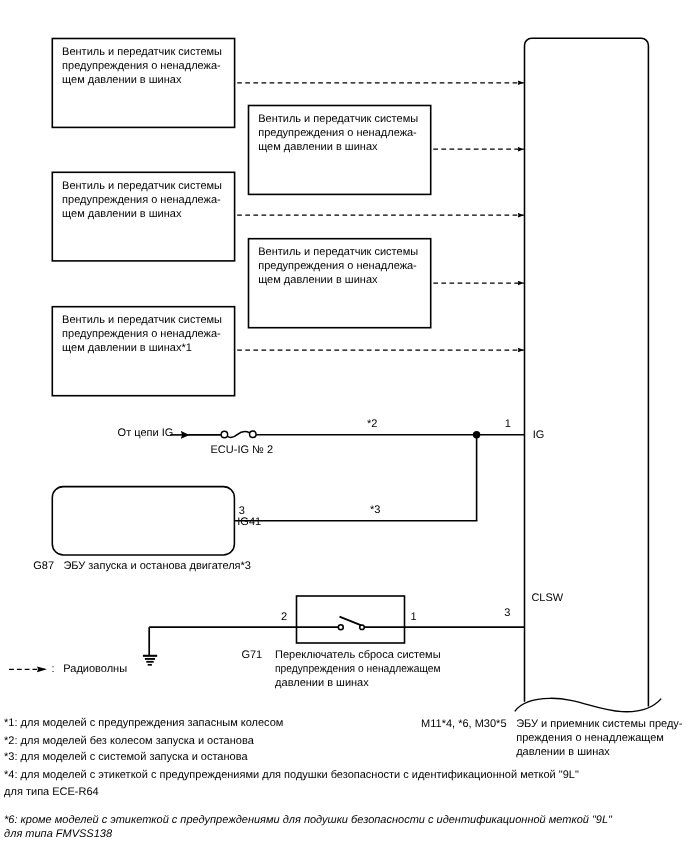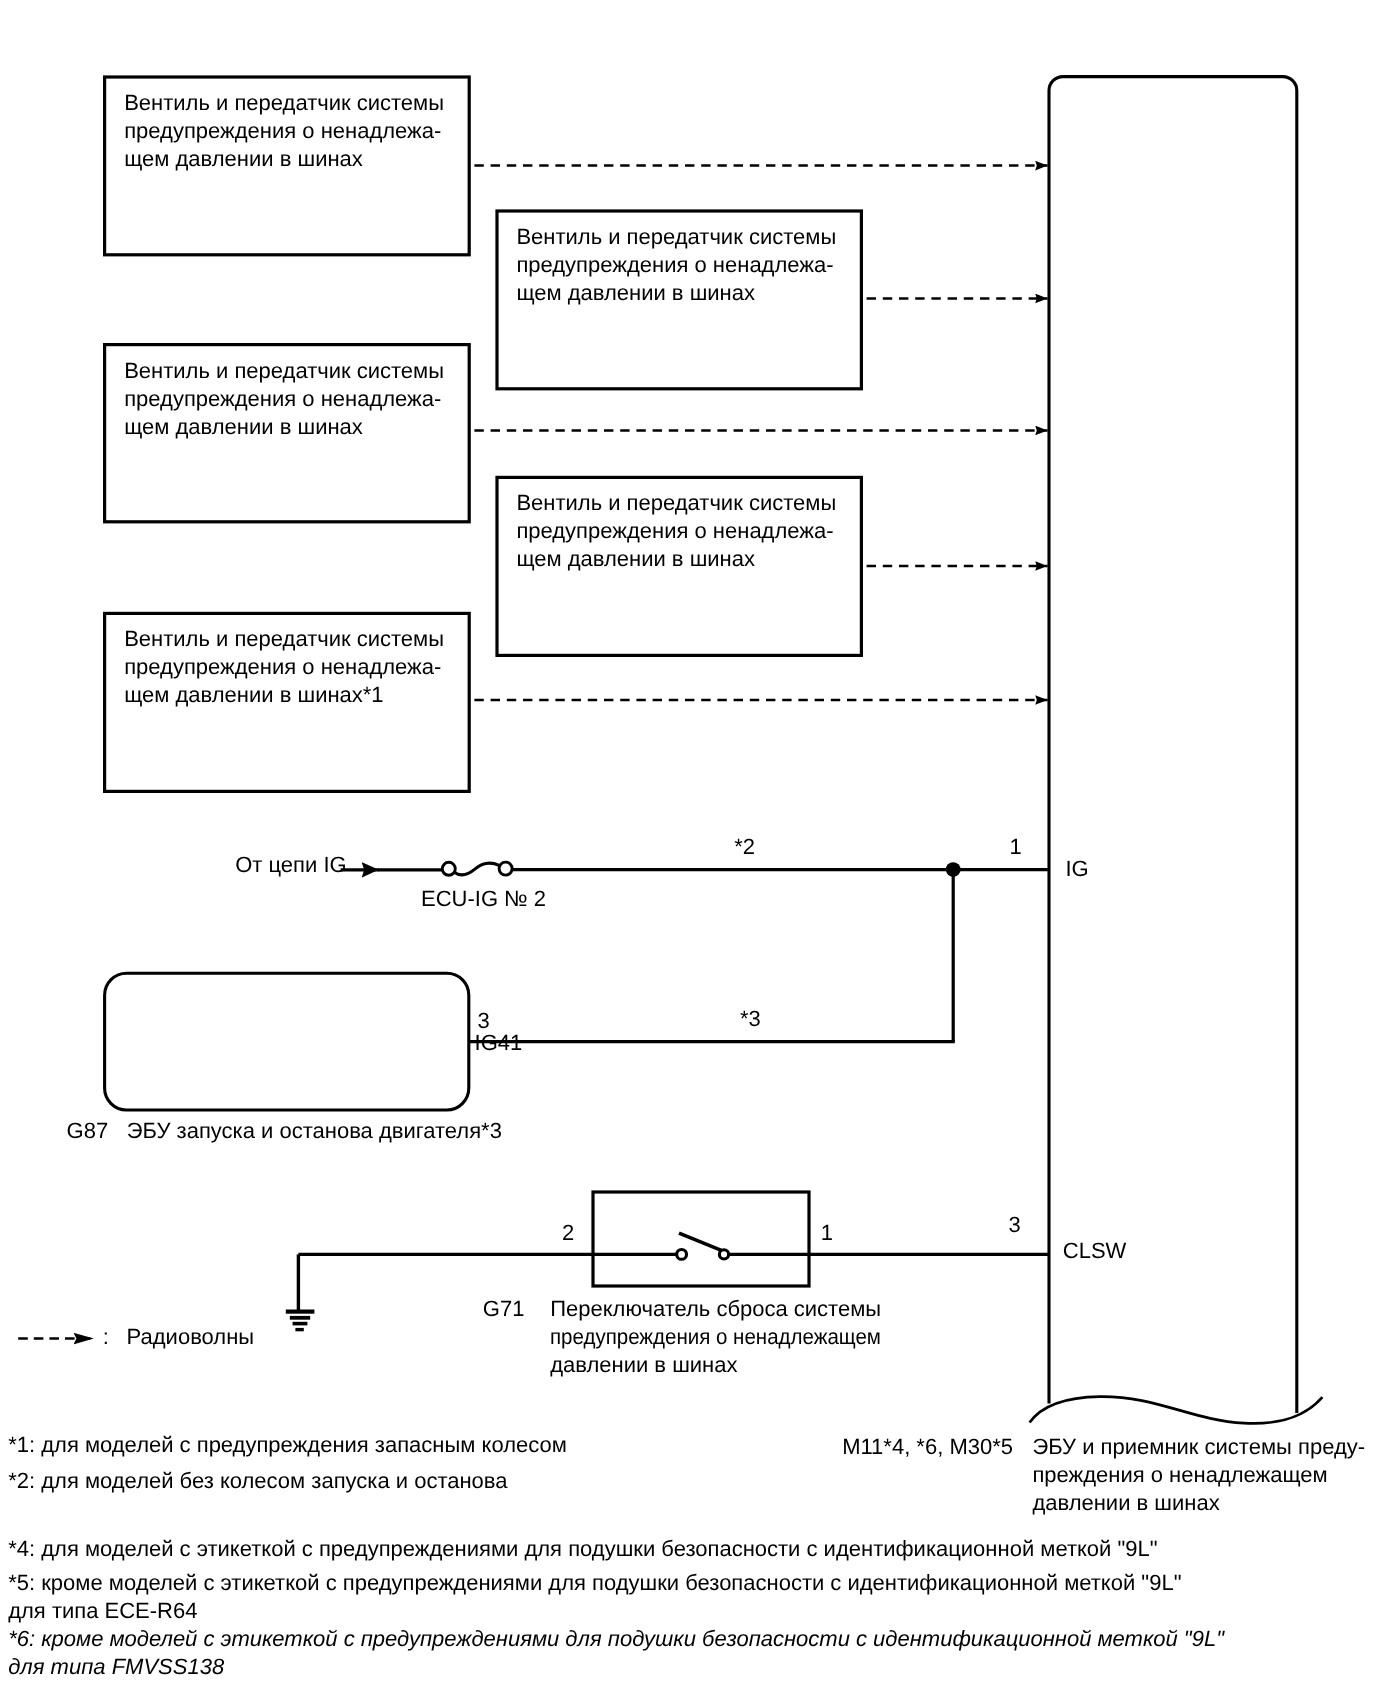--- a/index.html
+++ b/index.html
@@ -119,43 +119,43 @@
 
   <div class="txt" style="left:200.3px;top:515.1px;margin-left:37px;">IG41</div>
   <div class="txt" style="left:238.8px;top:504.2px;">3</div>
   <div class="txt" style="left:370px;top:502.9px;">*3</div>
   <div class="txt" style="left:33.3px;top:559.4px;">G87</div>
   <div class="txt" style="left:63.4px;top:559.4px;">ЭБУ запуска и останова двигателя*3</div>
 
   <div class="txt" style="left:281px;top:609.6px;">2</div>
   <div class="txt" style="left:410.4px;top:609.6px;">1</div>
   <div class="txt" style="left:504.2px;top:605.5px;">3</div>
-  <div class="txt" style="left:531.4px;top:619px;">CLSW</div>
+  <div class="txt" style="left:531.4px;top:591px;">CLSW</div>
   <div class="txt" style="left:241.4px;top:647.6px;">G71</div>
   <div class="txt" style="left:275.1px;top:647.6px;">
     <div>Переключатель сброса системы</div>
     <div class="sq">предупреждения о ненадлежащем</div>
     <div>давлении в шинах</div>
   </div>
 
   <div class="txt" style="left:51.4px;top:662.2px;">:</div>
   <div class="txt" style="left:63.3px;top:662.2px;">Радиоволны</div>
 
   <div class="txt" style="left:421.1px;top:717.2px;">M11*4, *6, M30*5</div>
   <div class="txt" style="left:516.2px;top:716.8px;">
     <div>ЭБУ и приемник системы преду-</div>
     <div>преждения о ненадлежащем</div>
     <div>давлении в шинах</div>
   </div>
 
   <div class="txt" style="left:4.1px;top:716.2px;">*1: для моделей с предупреждения запасным колесом</div>
   <div class="txt" style="left:4.1px;top:733.5px;">*2: для моделей без колесом запуска и останова</div>
+  <div class="txt" style="left:4.1px;top:750.4px;">*3: для моделей с системой запуска и останова</div>
   <div class="txt" style="left:4.1px;top:767.7px;">*4: для моделей с этикеткой с предупреждениями для подушки безопасности с идентификационной меткой "9L"</div>
   <div class="txt" style="left:4.1px;top:784.8px;">
-    <div>*5: кроме моделей с этикеткой с предупреждениями для подушки безопасности с идентификационной меткой "9L"</div>
     <div>для типа ECE-R64</div>
   </div>
   <div class="txt" style="left:4.1px;top:812.8px;font-style:italic;">
     <div>*6: кроме моделей с этикеткой с предупреждениями для подушки безопасности с идентификационной меткой "9L"</div>
     <div>для типа FMVSS138</div>
   </div>
 
 </div>
 
 </body></html>

